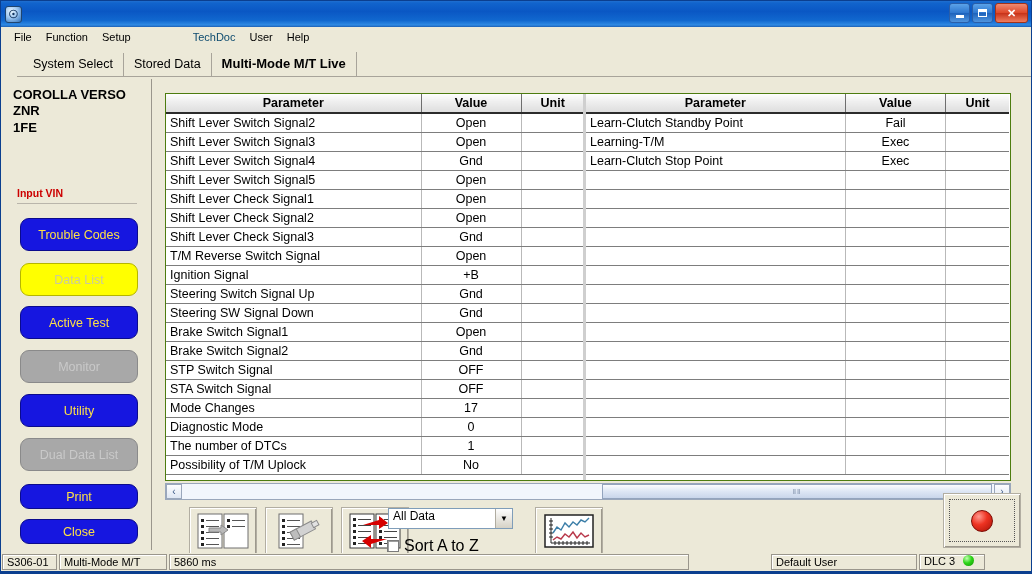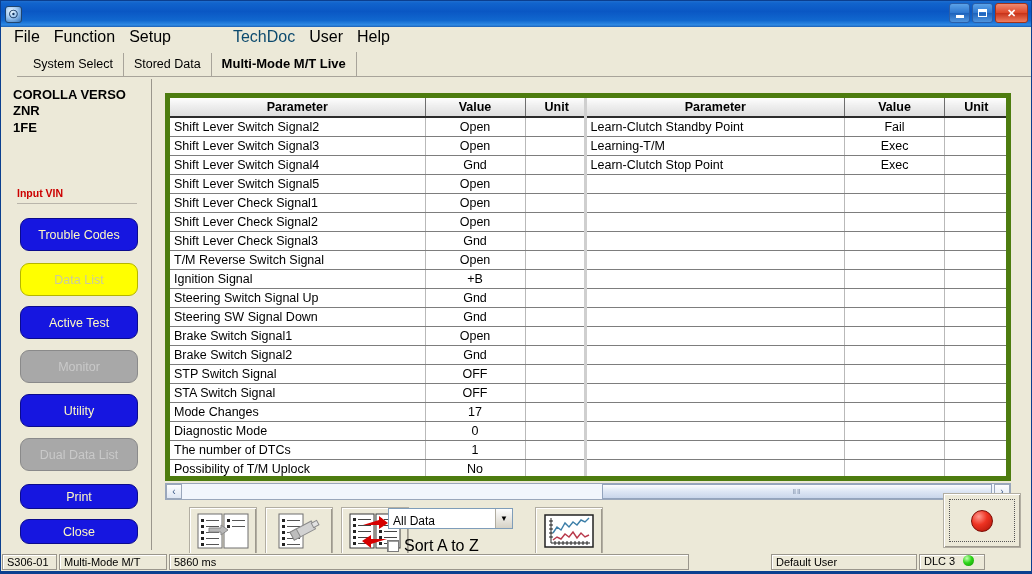--- a/index.html
+++ b/index.html
@@ -63,21 +63,21 @@
 
   
   #menubar {
     position: absolute; left: 0; top: 26px;
     width: 1030px; height: 20px;
     background: #ece9d8;
     display: flex; align-items: center;
     padding-left: 6px; box-sizing: border-box;
   }
   .menu-item {
-    font-size: 16px; color: #000; padding: 1px 7px; cursor: default;
+    font-size: 11px; color: #000; padding: 1px 7px; cursor: default;
   }
   .menu-item.disabled { color: #0c4a6e; margin-left: 48px; }
 
   
   #tabstrip {
     position: absolute; left: 16px; top: 48px;
     width: 1030px; height: 28px;
     background: #ece9d8;
     box-sizing: border-box;
   }
@@ -115,38 +115,38 @@
   }
   .sbtn {
     position: absolute; left: 17px;
     width: 118px; height: 33px;
     border-radius: 9px;
     display: flex; align-items: center; justify-content: center;
     font-size: 12.5px;
     box-sizing: border-box;
     cursor: default;
   }
-  .sbtn.blue { background: #1616e0; color: #fef9c3; border: 1px solid #0b0b8c; }
+  .sbtn.blue { background: #1616e0; color: #fde047; border: 1px solid #0b0b8c; }
   .sbtn.yellow { background: #ffff00; color: #c9c9a0; border: 1px solid #b5b500; }
   .sbtn.gray { background: #a8a8a8; color: #c9c9c9; border: 1px solid #8a8a8a; }
   .sbtn.short { height: 25px; }
 
   
   #main {
     position: absolute; left: 152px; top: 78px;
     width: 878px; height: 471px;
     background: #ece9d8;
     box-sizing: border-box;
   }
 
   #gridwrap {
     position: absolute; left: 12px; top: 14px;
     width: 846px; height: 388px;
     background: #ffffff;
-    border: 5px solid #4d7c0f;
+    border: 1px solid #4d7c0f;
     box-sizing: border-box;
     display: flex;
   }
   .grid {
     position: relative;
     height: 100%;
     box-sizing: border-box;
     overflow: hidden;
   }
   .grid.left { width: 420px; border-right: 3px solid #cfcfcf; }
@@ -222,21 +222,21 @@
     cursor: default;
   }
   .ibox { width: 52px; height: 36px; }
 
   #combo {
     position: absolute; left: 229px; top: 1px;
     width: 125px; height: 21px;
     background: #ffffff;
     border: 1px solid #7f9db9;
     box-sizing: border-box;
-    display: flex; align-items: flex-end;
+    display: flex; align-items: flex-start;
     font-size: 12px;
   }
   #combo .cval { padding-left: 4px; flex: 1 1 auto; }
   #combo .carrow {
     width: 17px; height: 19px; margin-right: 0;
     background: linear-gradient(to bottom,#fdfdfd,#d6d2c6);
     border-left: 1px solid #b0aca0;
     display: flex; align-items: center; justify-content: center;
     font-size: 8px; color: #000; box-sizing: border-box;
   }

